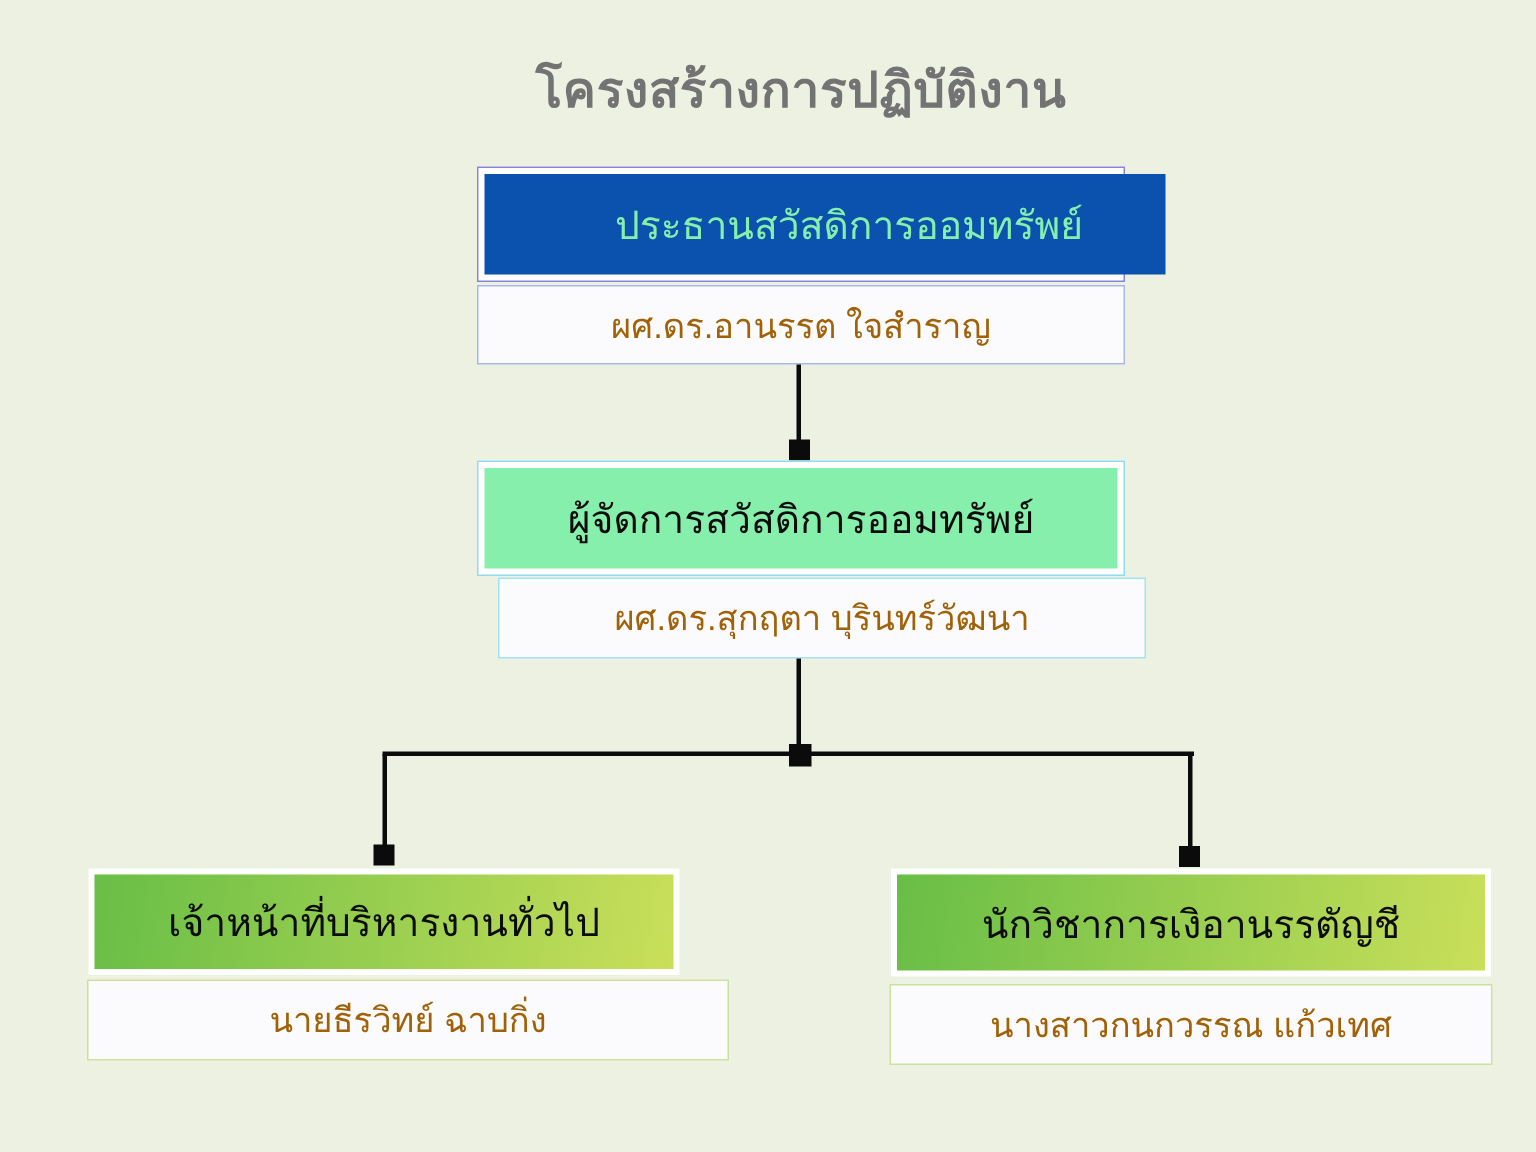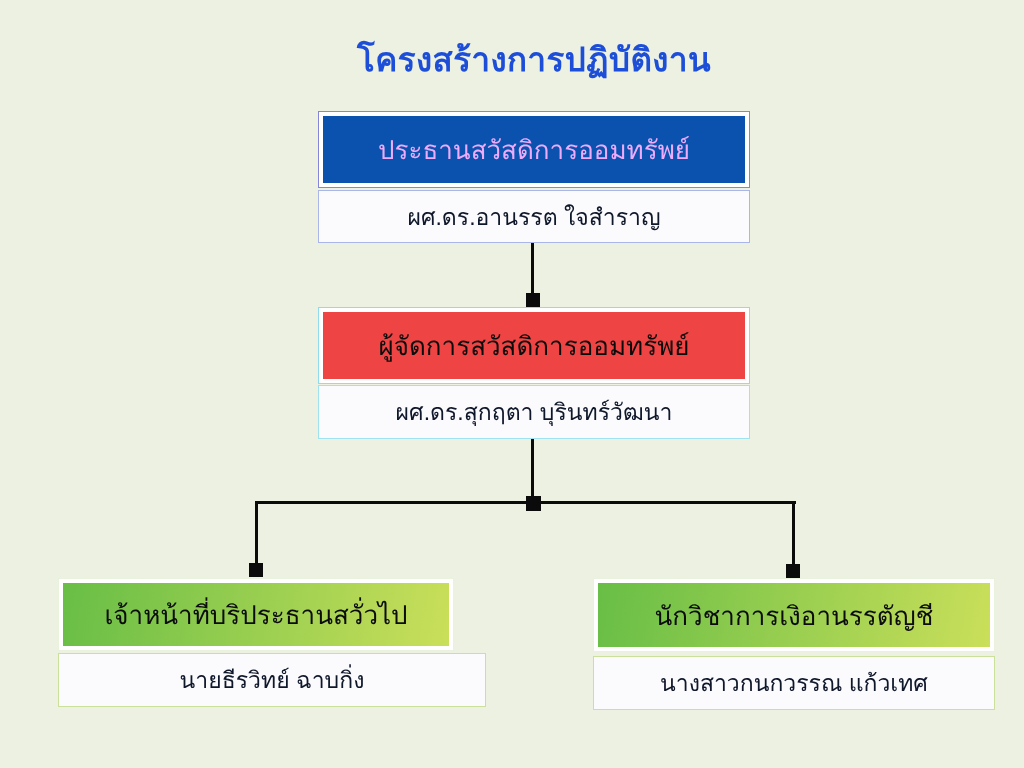--- a/index.html
+++ b/index.html
@@ -41,76 +41,76 @@
   }
   .node-name {
     position: absolute;
     box-sizing: border-box;
     background: #fbfbfe;
     border: 1px solid transparent;
     display: flex;
     align-items: center;
     justify-content: center;
     font-size: 23px;
-    color: #0f172a;
+    color: #a16207;
     white-space: nowrap;
   }
   .connector {
     position: absolute;
   }
   
   .n1-header { left: 318px; top: 111px; width: 432px; height: 77px; }
   .n1-name   { left: 318px; top: 190px; width: 432px; height: 53px; }
   .n2-header { left: 318px; top: 307px; width: 432px; height: 77px; }
-  .n2-name   { left: 318px; top: 385px; width: 432px; height: 54px; }
+  .n2-name   { left: 332px; top: 385px; width: 432px; height: 54px; }
   .n3-header { left: 58px;  top: 578px; width: 396px; height: 73px; }
   .n3-name   { left: 58px;  top: 653px; width: 428px; height: 54px; }
   .n4-header { left: 593px; top: 578px; width: 402px; height: 74px; }
   .n4-name   { left: 593px; top: 656px; width: 402px; height: 54px; }
 
   .c1-line        { left: 531px; top: 243px; width: 3px;  height: 52px; }
   .c1-endpoint    { left: 526px; top: 293px; width: 14px; height: 14px; }
   .c2-line        { left: 531px; top: 439px; width: 3px;  height: 62px; }
   .c-hline        { left: 255px; top: 501px; width: 541px; height: 3px; }
   .c-junction     { left: 526px; top: 496px; width: 15px; height: 15px; }
   .c-left-drop    { left: 255px; top: 503px; width: 3px;  height: 62px; }
   .c-left-endpoint{ left: 249px; top: 563px; width: 14px; height: 14px; }
   .c-right-drop   { left: 792px; top: 503px; width: 3px;  height: 63px; }
   .c-right-endpoint{ left: 786px; top: 564px; width: 14px; height: 14px; }
 </style>
 </head>
 <body>
 
 <div id="slide" style="background: rgb(237, 241, 226);">
 
-  <div class="page-title" style="color: #1d4ed8;">โครงสร้างการปฏิบัติงาน</div>
+  <div class="page-title" style="color: #737373;">โครงสร้างการปฏิบัติงาน</div>
 
   <div class="node-header n1-header" style="border-color: rgb(133, 133, 220);">
-    <div class="node-header-fill" style="background: rgb(10, 82, 174); color: #f0abfc;">ประธานสวัสดิการออมทรัพย์</div>
+    <div class="node-header-fill" style="background: rgb(10, 82, 174); color: #86efac; padding-left: 32px;">ประธานสวัสดิการออมทรัพย์</div>
   </div>
   <div class="node-name n1-name" style="border-color: rgb(169, 182, 234);">ผศ.ดร.อานรรต ใจสำราญ</div>
 
   <div class="connector c1-line" style="background: rgb(11, 11, 11);"></div>
   <div class="connector c1-endpoint" style="background: rgb(11, 11, 11);"></div>
 
   <div class="node-header n2-header" style="border-color: rgb(142, 220, 238);">
-    <div class="node-header-fill" style="background: #ef4444; color: rgb(12, 12, 12);">ผู้จัดการสวัสดิการออมทรัพย์</div>
+    <div class="node-header-fill" style="background: #86efac; color: rgb(12, 12, 12);">ผู้จัดการสวัสดิการออมทรัพย์</div>
   </div>
   <div class="node-name n2-name" style="border-color: rgb(159, 226, 240);">ผศ.ดร.สุกฤตา บุรินทร์วัฒนา</div>
 
   <div class="connector c2-line" style="background: rgb(11, 11, 11);"></div>
   <div class="connector c-hline" style="background: rgb(11, 11, 11);"></div>
   <div class="connector c-junction" style="background: rgb(11, 11, 11);"></div>
   <div class="connector c-left-drop" style="background: rgb(11, 11, 11);"></div>
   <div class="connector c-left-endpoint" style="background: rgb(11, 11, 11);"></div>
   <div class="connector c-right-drop" style="background: rgb(11, 11, 11);"></div>
   <div class="connector c-right-endpoint" style="background: rgb(11, 11, 11);"></div>
 
   <div class="node-header n3-header" style="border-color: rgb(233, 242, 220);">
-    <div class="node-header-fill" style="background: linear-gradient(100deg, rgb(104, 190, 70), rgb(202, 223, 90)); color: rgb(12, 12, 12);">เจ้าหน้าที่บริประธานสวั่วไป</div>
+    <div class="node-header-fill" style="background: linear-gradient(100deg, rgb(104, 190, 70), rgb(202, 223, 90)); color: rgb(12, 12, 12);">เจ้าหน้าที่บริหารงานทั่วไป</div>
   </div>
   <div class="node-name n3-name" style="border-color: rgb(203, 224, 154);">นายธีรวิทย์ ฉาบกิ่ง</div>
 
   <div class="node-header n4-header" style="border-color: rgb(233, 242, 220);">
     <div class="node-header-fill" style="background: linear-gradient(100deg, rgb(104, 190, 70), rgb(202, 223, 90)); color: rgb(12, 12, 12);">นักวิชาการเงิอานรรตัญชี</div>
   </div>
   <div class="node-name n4-name" style="border-color: rgb(203, 224, 154);">นางสาวกนกวรรณ แก้วเทศ</div>
 
 </div>
 

